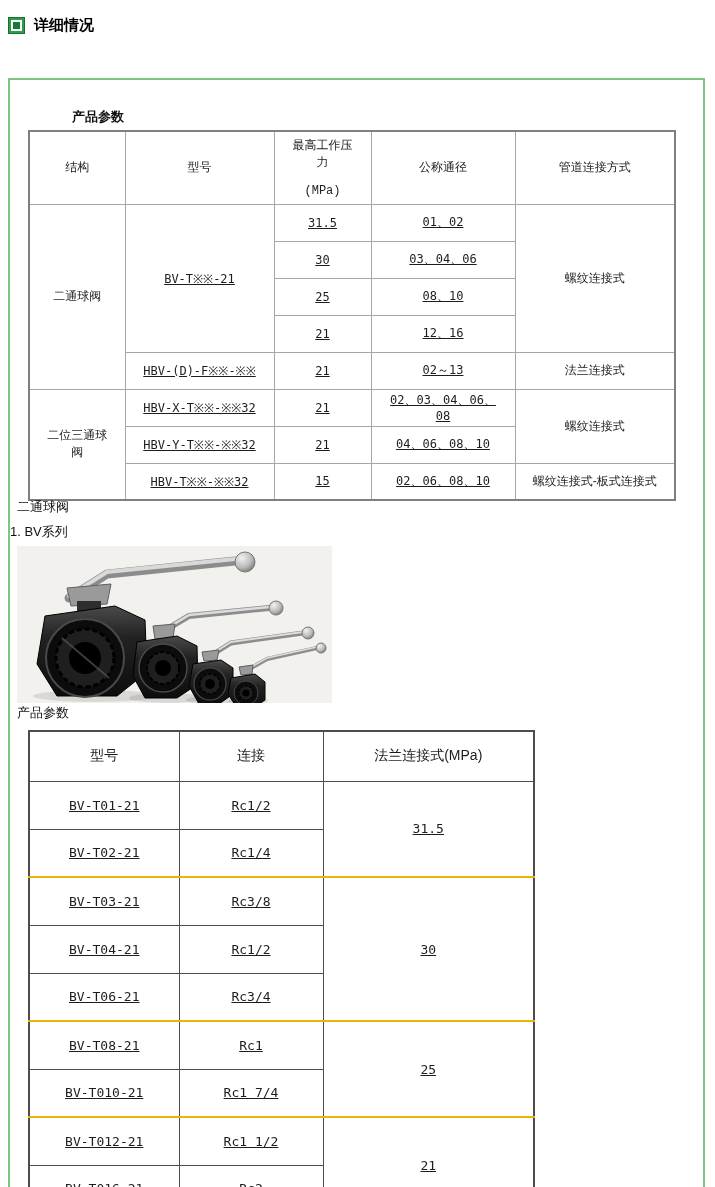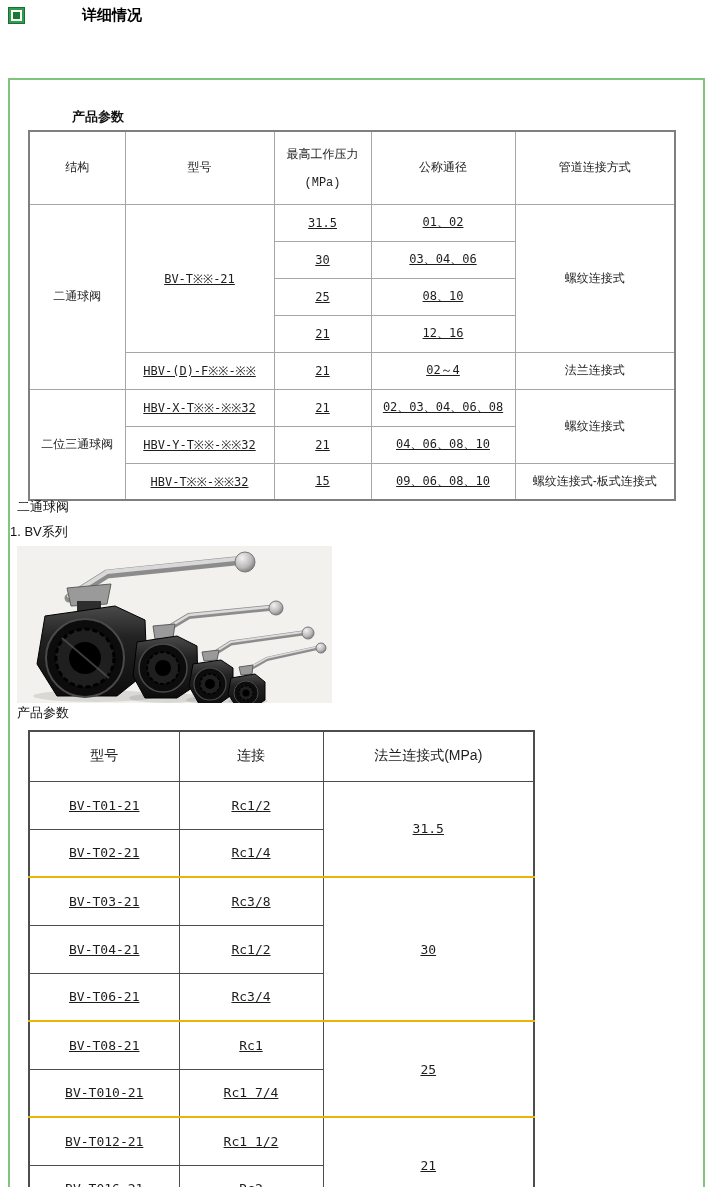--- a/index.html
+++ b/index.html
@@ -1,34 +1,34 @@
 <!DOCTYPE html>
 <html><head>
 <meta charset="utf-8">
 <style>
   html,body{margin:0;padding:0;background:#ffffff;}
   body{width:715px;height:1187px;position:relative;overflow:hidden;
        font-family:"Liberation Sans","DejaVu Sans",sans-serif;color:#1a1a1a;}
-  .page-header{position:absolute;left:8px;top:6px;display:flex;align-items:center;gap:48px;}
+  .page-header{position:absolute;left:8px;top:16px;display:flex;align-items:center;}
   .hdr-icon{width:17px;height:17px;background:#2f9e4c;border:1px solid #1b6e31;
             display:flex;align-items:center;justify-content:center;box-sizing:border-box;}
   .hdr-icon-inner{width:7px;height:7px;background:#157a33;border:2px solid #ffffff;}
   .page-title{margin-left:9px;font-size:15px;font-weight:bold;color:#000;}
   .panel{position:absolute;left:8px;top:50px;width:697px;height:1144px;
          border:2px solid #7fc47f;background:#fff;box-sizing:border-box;margin-top:28px;}
   .abs{position:absolute;}
   .lbl{font-size:13px;color:#111;}
   .lbl.bold{font-weight:bold;}
   .mono{font-family:"DejaVu Sans Mono","Liberation Mono",monospace;text-decoration:underline;}
 
   table{border-collapse:collapse;table-layout:fixed;text-align:center;color:#1d1d1d;}
   th{font-weight:normal;}
 
   .t1{width:646px;border:2px solid #7f7f7f;font-size:12px;}
-  .t1 th,.t1 td{border:1px solid #a6a6a6;padding:0 10px;}
+  .t1 th,.t1 td{border:1px solid #a6a6a6;padding:0 16px;}
   .t1 tr.hrow{height:73px;}
   .t1 tr.drow{height:37px;}
   .t1 .punit{margin-top:13px;font-family:Liberation Mono, monospace;}
 
   .t2{width:505px;border:2px solid #4d4d4d;font-size:13px;}
   .t2 th,.t2 td{border:1px solid #4d4d4d;padding:0 2px;}
   .t2 tr.hrow{height:50px;font-size:14px;}
   .t2 tr.drow{height:48px;}
   .t2 tr.gs td{border-top:2px solid #eab308;}
 
@@ -82,39 +82,39 @@
       <td class="mono">25</td>
       <td class="mono">08、10</td>
     </tr>
     <tr class="drow">
       <td class="mono">21</td>
       <td class="mono">12、16</td>
     </tr>
     <tr class="drow">
       <td class="mono">HBV-(D)-F※※-※※</td>
       <td class="mono">21</td>
-      <td class="mono">02～4</td>
+      <td class="mono">02～13</td>
       <td>法兰连接式</td>
     </tr>
     <tr class="drow">
       <td rowspan="3">二位三通球阀</td>
       <td class="mono">HBV-X-T※※-※※32</td>
       <td class="mono">21</td>
       <td class="mono">02、03、04、06、08</td>
       <td rowspan="2">螺纹连接式</td>
     </tr>
     <tr class="drow">
       <td class="mono">HBV-Y-T※※-※※32</td>
       <td class="mono">21</td>
       <td class="mono">04、06、08、10</td>
     </tr>
     <tr class="drow">
       <td class="mono">HBV-T※※-※※32</td>
       <td class="mono">15</td>
-      <td class="mono">09、06、08、10</td>
+      <td class="mono">02、06、08、10</td>
       <td>螺纹连接式-板式连接式</td>
     </tr>
   </tbody>
     </table>
 
   <div class="abs lbl" style="left:7px;top:418px;">二通球阀</div>
   <div class="abs lbl" style="left:0;top:443px;">1. BV系列</div>
 
   <svg class="photo abs" style="left:7px;top:466px;" viewBox="0 0 315 157" xmlns="http://www.w3.org/2000/svg">
     <defs>

